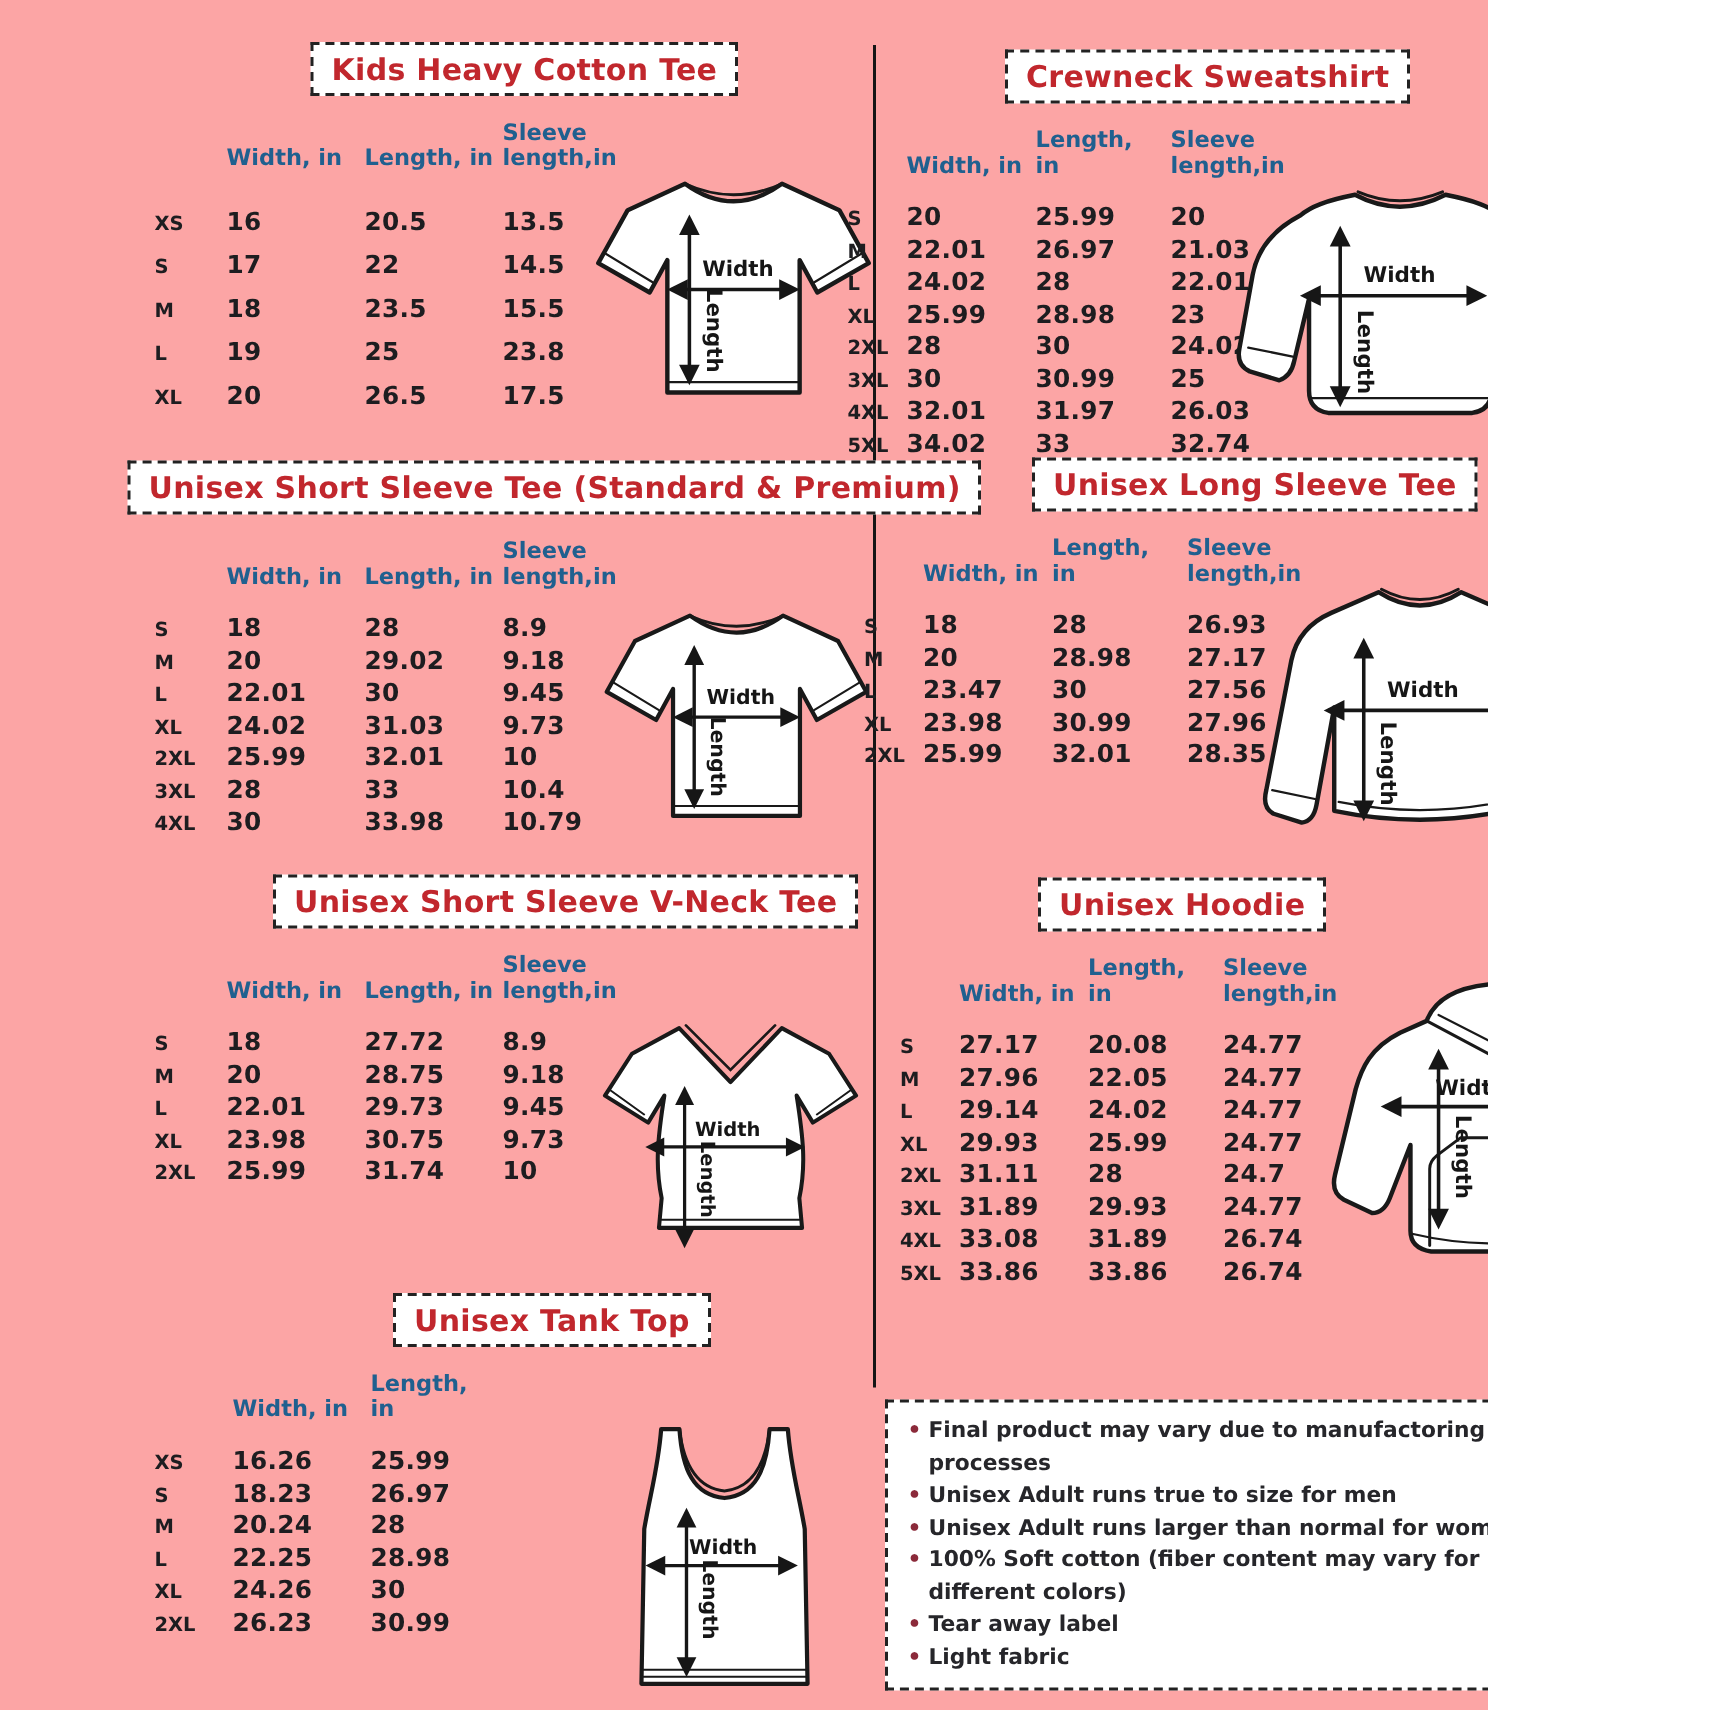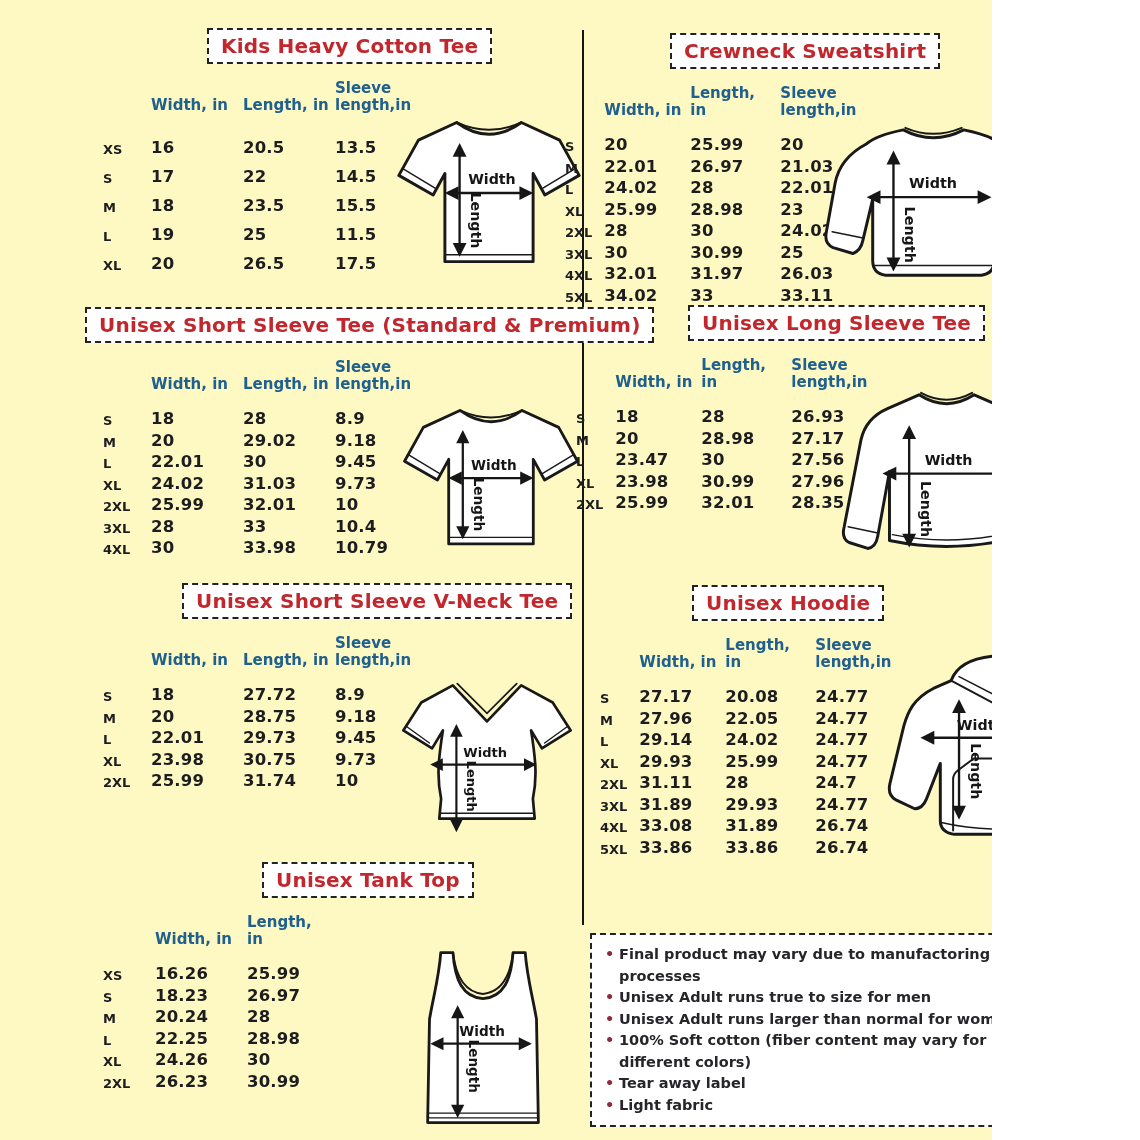--- a/index.html
+++ b/index.html
@@ -1,18 +1,18 @@
 <!DOCTYPE html>
 <html><head>
 <meta charset="utf-8">
 <style>
   * { margin:0; padding:0; box-sizing:border-box; }
   html,body { background:#ffffff; }
   .page {
-    position:relative; width:992px; height:1140px; background:#fef9c3;
+    position:relative; width:992px; height:1140px; background:#fca5a5;
     font-family:"DejaVu Sans", sans-serif; color:#1d1d20; overflow:hidden;
   }
   .divider { position:absolute; left:582px; top:30px; width:2px; height:895px; background:#151515; }
 
   .panel { position:absolute; }
   .title-box {
     display:inline-block; border:2px dashed #222; background:#fff;
     padding:4px 12px; font-size:20px; font-weight:bold; color:#c1272d;
     white-space:nowrap; letter-spacing:0.2px;
   }
@@ -104,21 +104,21 @@
           <tr>
             <th>M</th>
             <td>18</td>
             <td>23.5</td>
             <td>15.5</td>
           </tr>
           <tr>
             <th>L</th>
             <td>19</td>
             <td>25</td>
-            <td>11.5</td>
+            <td>23.8</td>
           </tr>
           <tr>
             <th>XL</th>
             <td>20</td>
             <td>26.5</td>
             <td>17.5</td>
           </tr>
         </tbody>
       </table>
     <figure class="fig" style="left:306px;top:76px;width:196px;height:182px">
@@ -191,21 +191,21 @@
           <tr>
             <th>4XL</th>
             <td>32.01</td>
             <td>31.97</td>
             <td>26.03</td>
           </tr>
           <tr>
             <th>5XL</th>
             <td>34.02</td>
             <td>33</td>
-            <td>33.11</td>
+            <td>32.74</td>
           </tr>
         </tbody>
       </table>
     <figure class="fig" style="left:262px;top:85px;width:228px;height:183px">
       <svg viewBox="0 0 230 185">
         <path class="garment" d="M82,12 C62,16 52,20 45,26 C26,36 16,50 13,66 L4,116 Q2,127 11,131 L31,137 Q39,134 41,124 L51,82 L51,144 Q51,157 64,159 L161,159 Q174,157 174,144 L174,82 L184,124 Q186,134 194,137 L214,131 Q223,127 221,116 L212,66 C209,50 199,36 180,26 C173,20 163,16 143,12 Q112,28 82,12 Z"></path>
         <path class="detail" d="M84,10 Q112,22 141,10"></path>
         <path class="thin" d="M53,149 L172,149"></path>
         <path class="thin" d="M40,121 L10,115 M185,121 L215,115"></path>
         <g>

